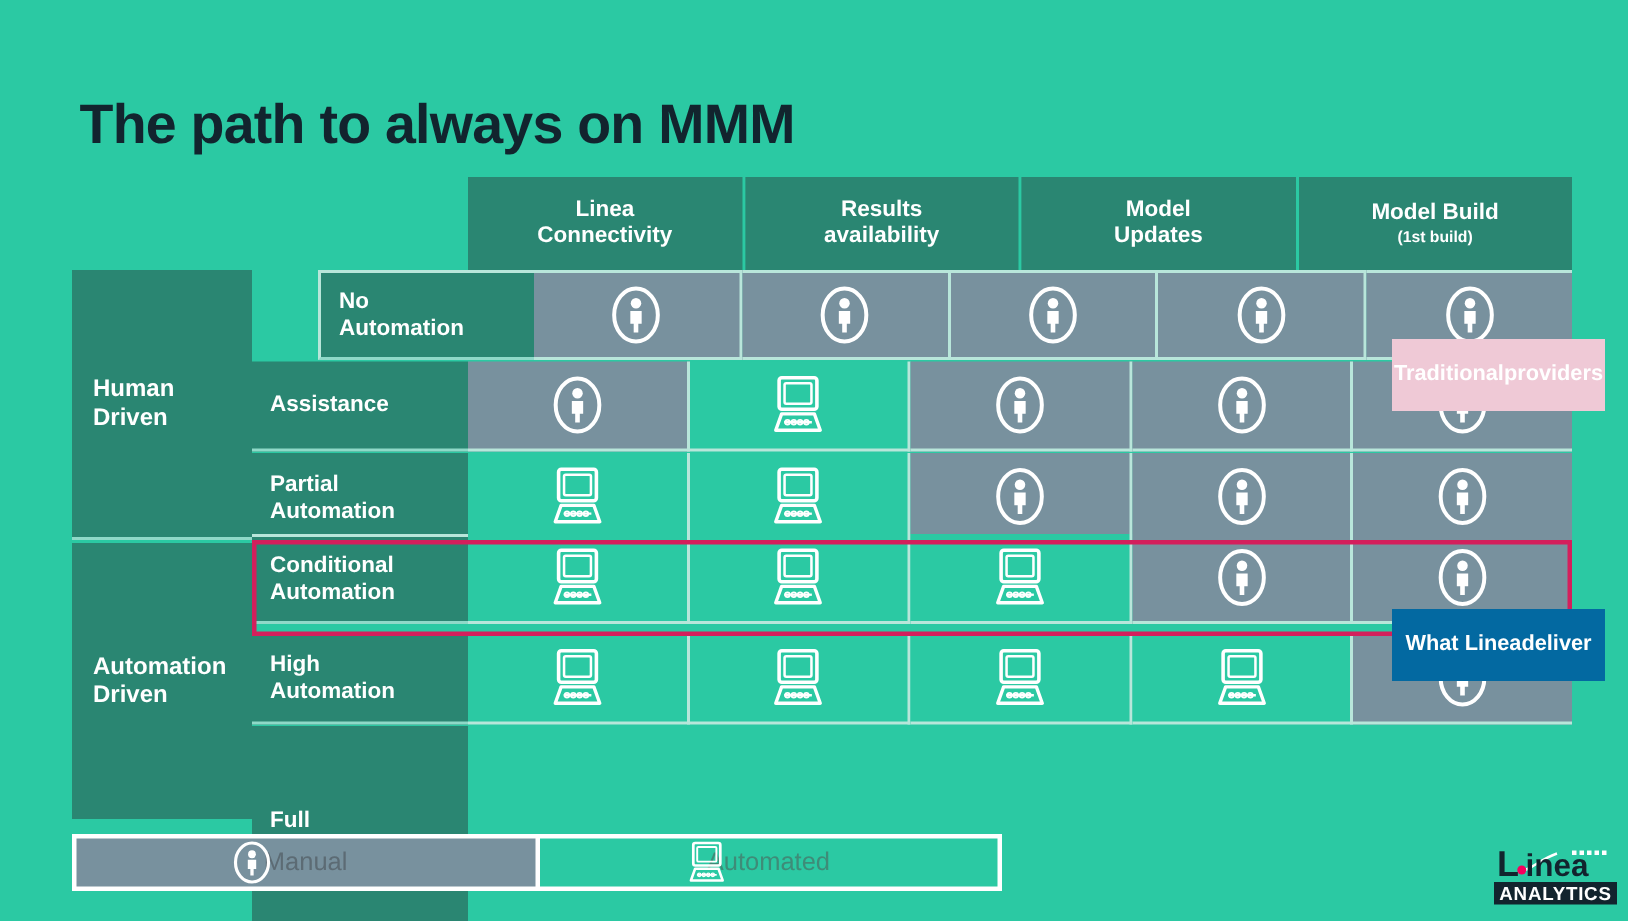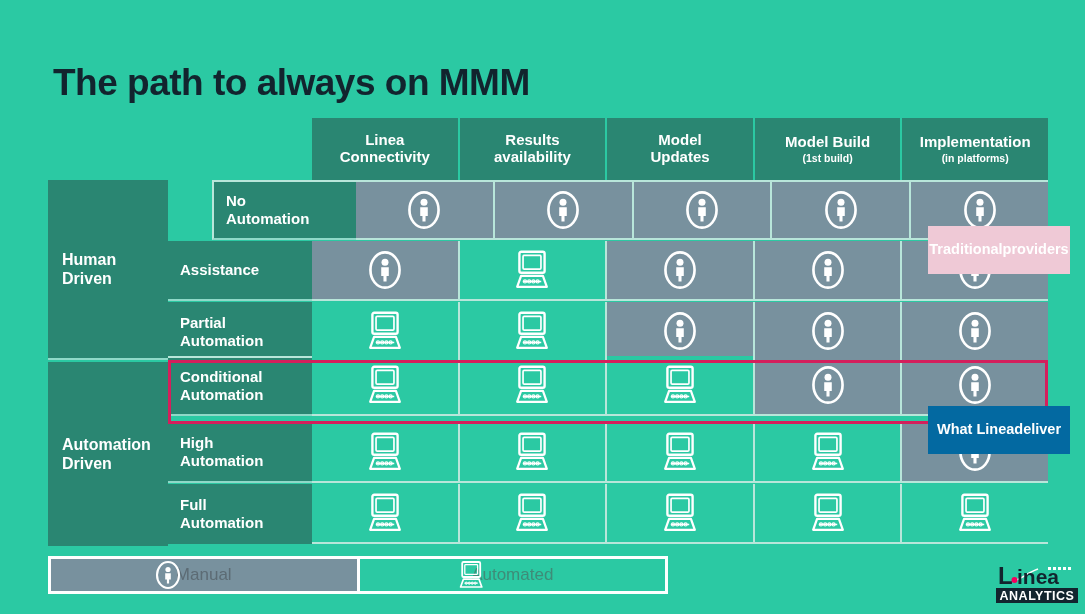--- a/index.html
+++ b/index.html
@@ -92,21 +92,21 @@
     left: 120px;
     width: 880px;
     height: 60px;
     display: flex;
   }
   .mrow.r0 { top: 0px; padding-left: 44px;   }
   .mrow.r1 { top: 61px;  }
   .mrow.r2 { top: 122px; }
   .mrow.r3 { top: 176px; }
   .mrow.r4 { top: 243px; }
-  .mrow.r5 { top: 304px; }
+  .mrow.r5 { top: 304px; flex-direction: column; }
 
   .row-label {
     width: 144px;
     background: #2A8672;
     color: #ffffff;
     font-size: 15px;
     font-weight: bold;
     line-height: 1.18;
     display: flex;
     align-items: center;
@@ -234,24 +234,20 @@
       <div class="head-main">Results</div>
       <div class="head-main">availability</div>
     </div>
     <div class="head-cell">
       <div class="head-main">Model</div>
       <div class="head-main">Updates</div>
     </div>
     <div class="head-cell">
       <div class="head-main">Model Build</div>
       <div class="head-sub">(1st build)</div>
-    </div>
-    <div class="head-cell">
-      <div class="head-main">Implementation</div>
-      <div class="head-sub">(in platforms)</div>
     </div>
   </div>
 
   <div class="body-area">
 
     <div class="group-col group-human">
       <div>
         <div>Human</div>
         <div>Driven</div>
       </div>

